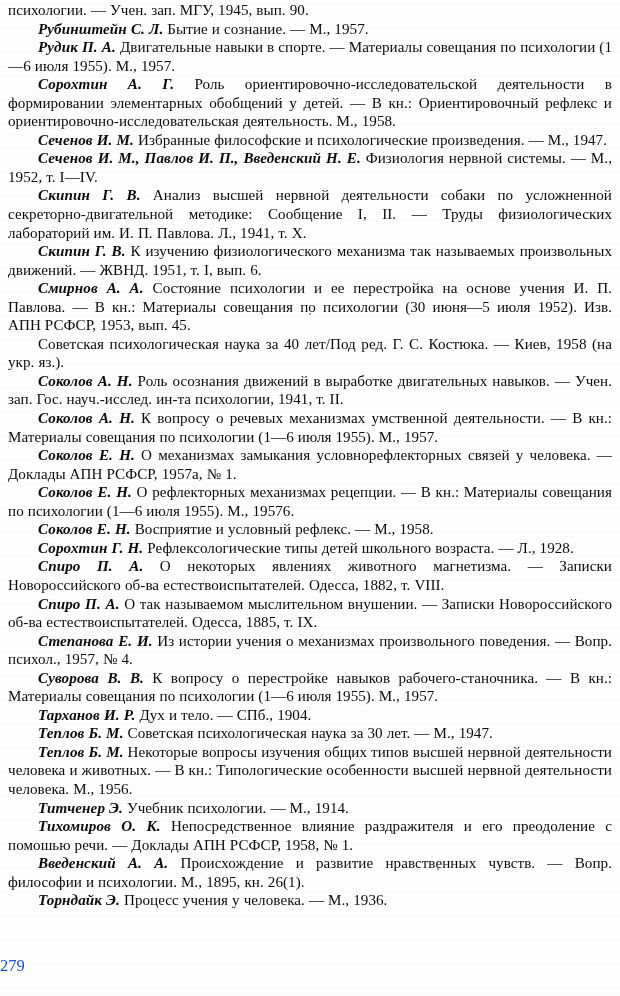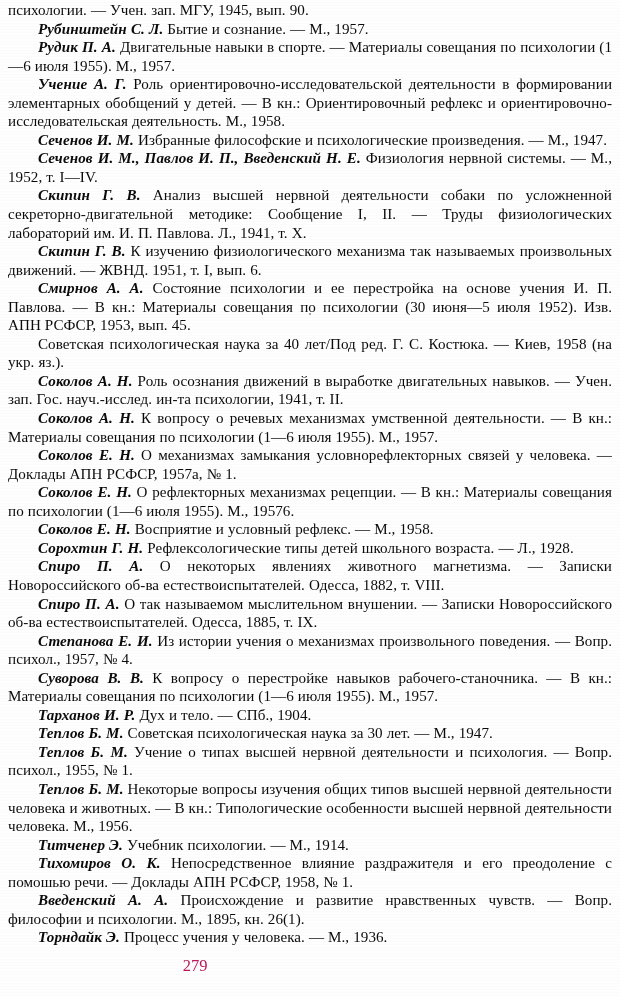--- a/index.html
+++ b/index.html
@@ -51,24 +51,23 @@
   
   #refs, #folio {
     text-rendering: optimizeLegibility;
     -webkit-font-smoothing: none;
   }
   #folio {
     position: absolute;
     left: 0;
     top: 956px;
     width: 390px;
-    text-align: center;
     font-family: "Liberation Serif", "DejaVu Serif", serif;
     font-size: 16.5px;
-    color: #be185d;
+    color: #1d4ed8;
   }
   .scan-noise {
     position: absolute;
     inset: 0;
     pointer-events: none;
     opacity: 0.05;
     background:
       repeating-linear-gradient(0deg, rgba(0,0,0,0.5) 0px, rgba(0,0,0,0) 1px, rgba(0,0,0,0) 3px);
   }
   .speck {
@@ -80,40 +79,39 @@
 </style>
 </head>
 <body>
 
 <div id="page">
 
   <div id="refs">
       <p class="entry continuation"><span>психологии. — Учен. зап. МГУ, 1945, вып. 90.</span></p>
       <p class="entry"><span class="au">Рубинштейн С. Л.</span><span> Бытие и сознание. — М., 1957.</span></p>
       <p class="entry"><span class="au">Рудик П. А.</span><span> Двигательные навыки в спорте. — Материалы совещания по психологии (1—6 июля 1955). М., 1957.</span></p>
-      <p class="entry"><span class="au">Учение А. Г.</span><span> Роль ориентировочно-исследовательской деятельности в формировании элементарных обобщений у детей. — В кн.: Ориентировочный рефлекс и ориентировочно-исследовательская деятельность. М., 1958.</span></p>
+      <p class="entry"><span class="au">Сорохтин А. Г.</span><span> Роль ориентировочно-исследовательской деятельности в формировании элементарных обобщений у детей. — В кн.: Ориентировочный рефлекс и ориентировочно-исследовательская деятельность. М., 1958.</span></p>
       <p class="entry"><span class="au">Сеченов И. М.</span><span> Избранные философские и психологические произведения. — М., 1947.</span></p>
       <p class="entry"><span class="au">Сеченов И. М., Павлов И. П., Введенский Н. Е.</span><span> Физиология нервной системы. — М., 1952, т. I—IV.</span></p>
       <p class="entry"><span class="au">Скипин Г. В.</span><span> Анализ высшей нервной деятельности собаки по усложненной секреторно-двигательной методике: Сообщение I, II. — Труды физиологических лабораторий им. И. П. Павлова. Л., 1941, т. X.</span></p>
       <p class="entry"><span class="au">Скипин Г. В.</span><span> К изучению физиологического механизма так называемых произвольных движений. — ЖВНД. 1951, т. I, вып. 6.</span></p>
       <p class="entry"><span class="au">Смирнов А. А.</span><span> Состояние психологии и ее перестройка на основе учения И. П. Павлова. — В кн.: Материалы совещания по психологии (30 июня—5 июля 1952). Изв. АПН РСФСР, 1953, вып. 45.</span></p>
       <p class="entry"><span>Советская психологическая наука за 40 лет/Под ред. Г. С. Костюка. — Киев, 1958 (на укр. яз.).</span></p>
       <p class="entry"><span class="au">Соколов А. Н.</span><span> Роль осознания движений в выработке двигательных навыков. — Учен. зап. Гос. науч.-исслед. ин-та психологии, 1941, т. II.</span></p>
       <p class="entry"><span class="au">Соколов А. Н.</span><span> К вопросу о речевых механизмах умственной деятельности. — В кн.: Материалы совещания по психологии (1—6 июля 1955). М., 1957.</span></p>
       <p class="entry"><span class="au">Соколов Е. Н.</span><span> О механизмах замыкания условнорефлекторных связей у человека. — Доклады АПН РСФСР, 1957а, № 1.</span></p>
       <p class="entry"><span class="au">Соколов Е. Н.</span><span> О рефлекторных механизмах рецепции. — В кн.: Материалы совещания по психологии (1—6 июля 1955). М., 19576.</span></p>
       <p class="entry"><span class="au">Соколов Е. Н.</span><span> Восприятие и условный рефлекс. — М., 1958.</span></p>
       <p class="entry"><span class="au">Сорохтин Г. Н.</span><span> Рефлексологические типы детей школьного возраста. — Л., 1928.</span></p>
       <p class="entry"><span class="au">Спиро П. А.</span><span> О некоторых явлениях животного магнетизма. — Записки Новороссийского об-ва естествоиспытателей. Одесса, 1882, т. VIII.</span></p>
       <p class="entry"><span class="au">Спиро П. А.</span><span> О так называемом мыслительном внушении. — Записки Новороссийского об-ва естествоиспытателей. Одесса, 1885, т. IX.</span></p>
       <p class="entry"><span class="au">Степанова Е. И.</span><span> Из истории учения о механизмах произвольного поведения. — Вопр. психол., 1957, № 4.</span></p>
       <p class="entry"><span class="au">Суворова В. В.</span><span> К вопросу о перестройке навыков рабочего-станочника. — В кн.: Материалы совещания по психологии (1—6 июля 1955). М., 1957.</span></p>
       <p class="entry"><span class="au">Тарханов И. Р.</span><span> Дух и тело. — СПб., 1904.</span></p>
       <p class="entry"><span class="au">Теплов Б. М.</span><span> Советская психологическая наука за 30 лет. — М., 1947.</span></p>
-      <p class="entry"><span class="au">Теплов Б. М.</span><span> Учение о типах высшей нервной деятельности и психология. — Вопр. психол., 1955, № 1.</span></p>
       <p class="entry"><span class="au">Теплов Б. М.</span><span> Некоторые вопросы изучения общих типов высшей нервной деятельности человека и животных. — В кн.: Типологические особенности высшей нервной деятельности человека. М., 1956.</span></p>
       <p class="entry"><span class="au">Титченер Э.</span><span> Учебник психологии. — М., 1914.</span></p>
       <p class="entry"><span class="au">Тихомиров О. К.</span><span> Непосредственное влияние раздражителя и его преодоление с помошью речи. — Доклады АПН РСФСР, 1958, № 1.</span></p>
       <p class="entry"><span class="au">Введенский А. А.</span><span> Происхождение и развитие нравственных чувств. — Вопр. философии и психологии. М., 1895, кн. 26(1).</span></p>
       <p class="entry"><span class="au">Торндайк Э.</span><span> Процесс учения у человека. — М., 1936.</span></p>
     </div>
 
   <div id="folio">279</div>
 
   <div class="scan-noise"></div>

